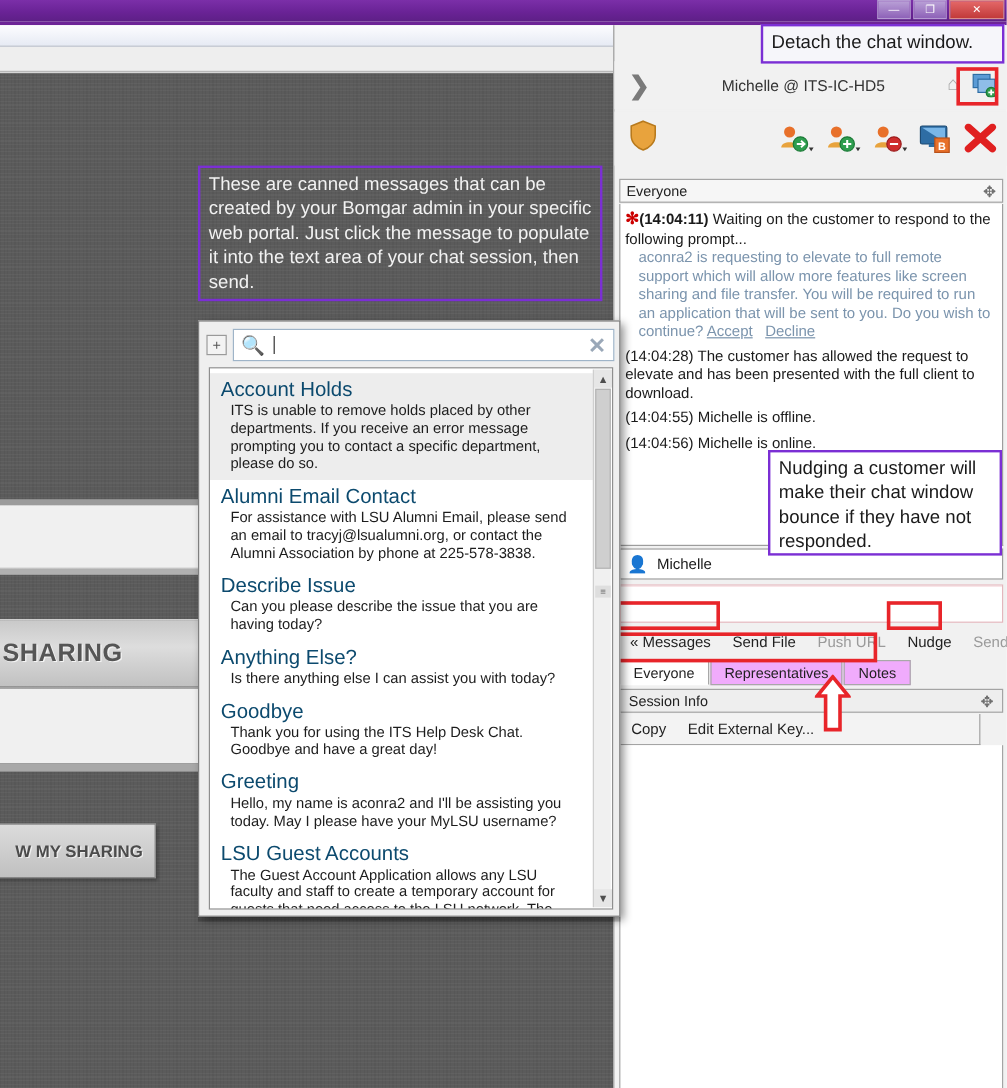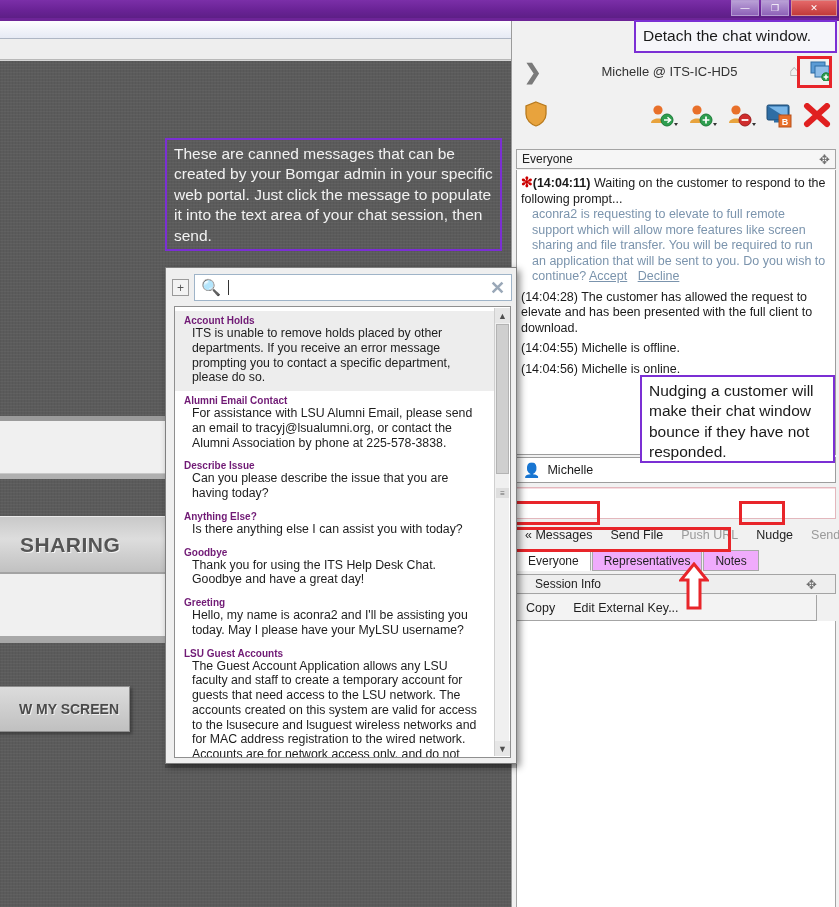--- a/index.html
+++ b/index.html
@@ -63,21 +63,21 @@
     background: #b0b0b0;
   }
   .bg-sharing-header {
     position: absolute; left: 0; top: 455px; width: 500px; height: 58px;
     background: linear-gradient(to bottom,#c9c9c9 0%, #dddddd 40%, #c1c1c1 100%);
     border-top: 1px solid #eaeaea; border-bottom: 2px solid #a3a3a3;
     display: flex; align-items: center;
   }
   .bg-sharing-header span {
     font-size: 21px; font-weight: bold; color: #555555;
-    letter-spacing: .5px; padding-left: 20px;
+    letter-spacing: .5px; padding-left: 2px;
     text-shadow: 1px 1px 0 #f4f4f4;
   }
   .bg-whitepanel2 {
     position: absolute; left: 0; top: 513px; width: 500px; height: 62px;
     background: #f0f0f0;
   }
   .bg-gap3 {
     position: absolute; left: 0; top: 575px; width: 500px; height: 7px;
     background: #a8a8a8;
   }
@@ -184,21 +184,21 @@
   .tab.active { background: #ffffff; border-bottom-color: #ffffff; }
   .hl-tabs {
     position: absolute; left: 512px; top: 527px; width: 219px; height: 25px;
     border: 3px solid #e8252a; pointer-events: none;
   }
 
   .sessioninfo-bar {
     position: absolute; left: 4px; top: 553px; width: 320px; height: 20px;
     background: #eeeeee; border: 1px solid #a4a4a4;
     display: flex; align-items: center; justify-content: space-between;
-    padding: 0 18px; font-size: 12px; color: #222;
+    padding: 0 7px; font-size: 12px; color: #222;
   }
   .si-actions {
     position: absolute; left: 4px; top: 574px; width: 301px; height: 26px;
     background: #f3f3f3; border: 1px solid #a4a4a4; border-top: none;
     display: flex; align-items: center; font-size: 12.5px; color: #1f1f1f;
   }
   .si-actions span { padding: 0 9px; }
   .si-body {
     position: absolute; left: 4px; top: 600px; width: 320px; height: 300px;
     background: #ffffff; border: 1px solid #a4a4a4; border-top: none;
@@ -230,21 +230,21 @@
 
   .popup-list {
     position: absolute; left: 8px; top: 38px; width: 337px; height: 452px;
     background: #ffffff; border: 1px solid #8f8f8f; overflow: hidden;
   }
   .pl-inner { position: absolute; left: 0; top: 0; width: 320px; padding: 4px 0 0 0; }
   .cm {
     padding: 4px 9px 6px 9px;
   }
   .cm.sel { background: #ededed; }
-  .cm-title { font-size: 10px; font-weight: bold; color: #701a75; }
+  .cm-title { font-size: 17px; font-weight: normal; color: #0c4a6e; }
   .cm-body { font-size: 12.3px; color: #1d1d1d; padding-left: 8px; line-height: 1.2; }
 
   .pl-scroll {
     position: absolute; right: 1px; top: 1px; width: 15px; bottom: 1px;
     background: #f0f0f0; border-left: 1px solid #cfcfcf;
   }
   .pl-arrow {
     position: absolute; left: 0; width: 15px; height: 15px;
     display: flex; align-items: center; justify-content: center;
     font-size: 9px; color: #4f4f4f; background: #e6e6e6;
@@ -306,21 +306,21 @@
   <div class="workspace">
     <div class="bg-gap"></div>
     <div class="bg-whitepanel"></div>
     <div class="bg-gap2"></div>
     <div class="bg-sharing-header">
       <span>SHARING</span>
     </div>
     <div class="bg-whitepanel2"></div>
     <div class="bg-gap3"></div>
     <div class="bg-screenbtn">
-      <span>W MY SCREEN</span>
+      <span>W MY SHARING</span>
     </div>
   </div>
 
   <div class="rightpanel">
 
     <div class="rp-header">
       <span class="chev">❯</span>
       <span class="rp-title">Michelle @ ITS-IC-HD5</span>
       <span class="home-icon">⌂</span>
       <span class="detach-btn">

